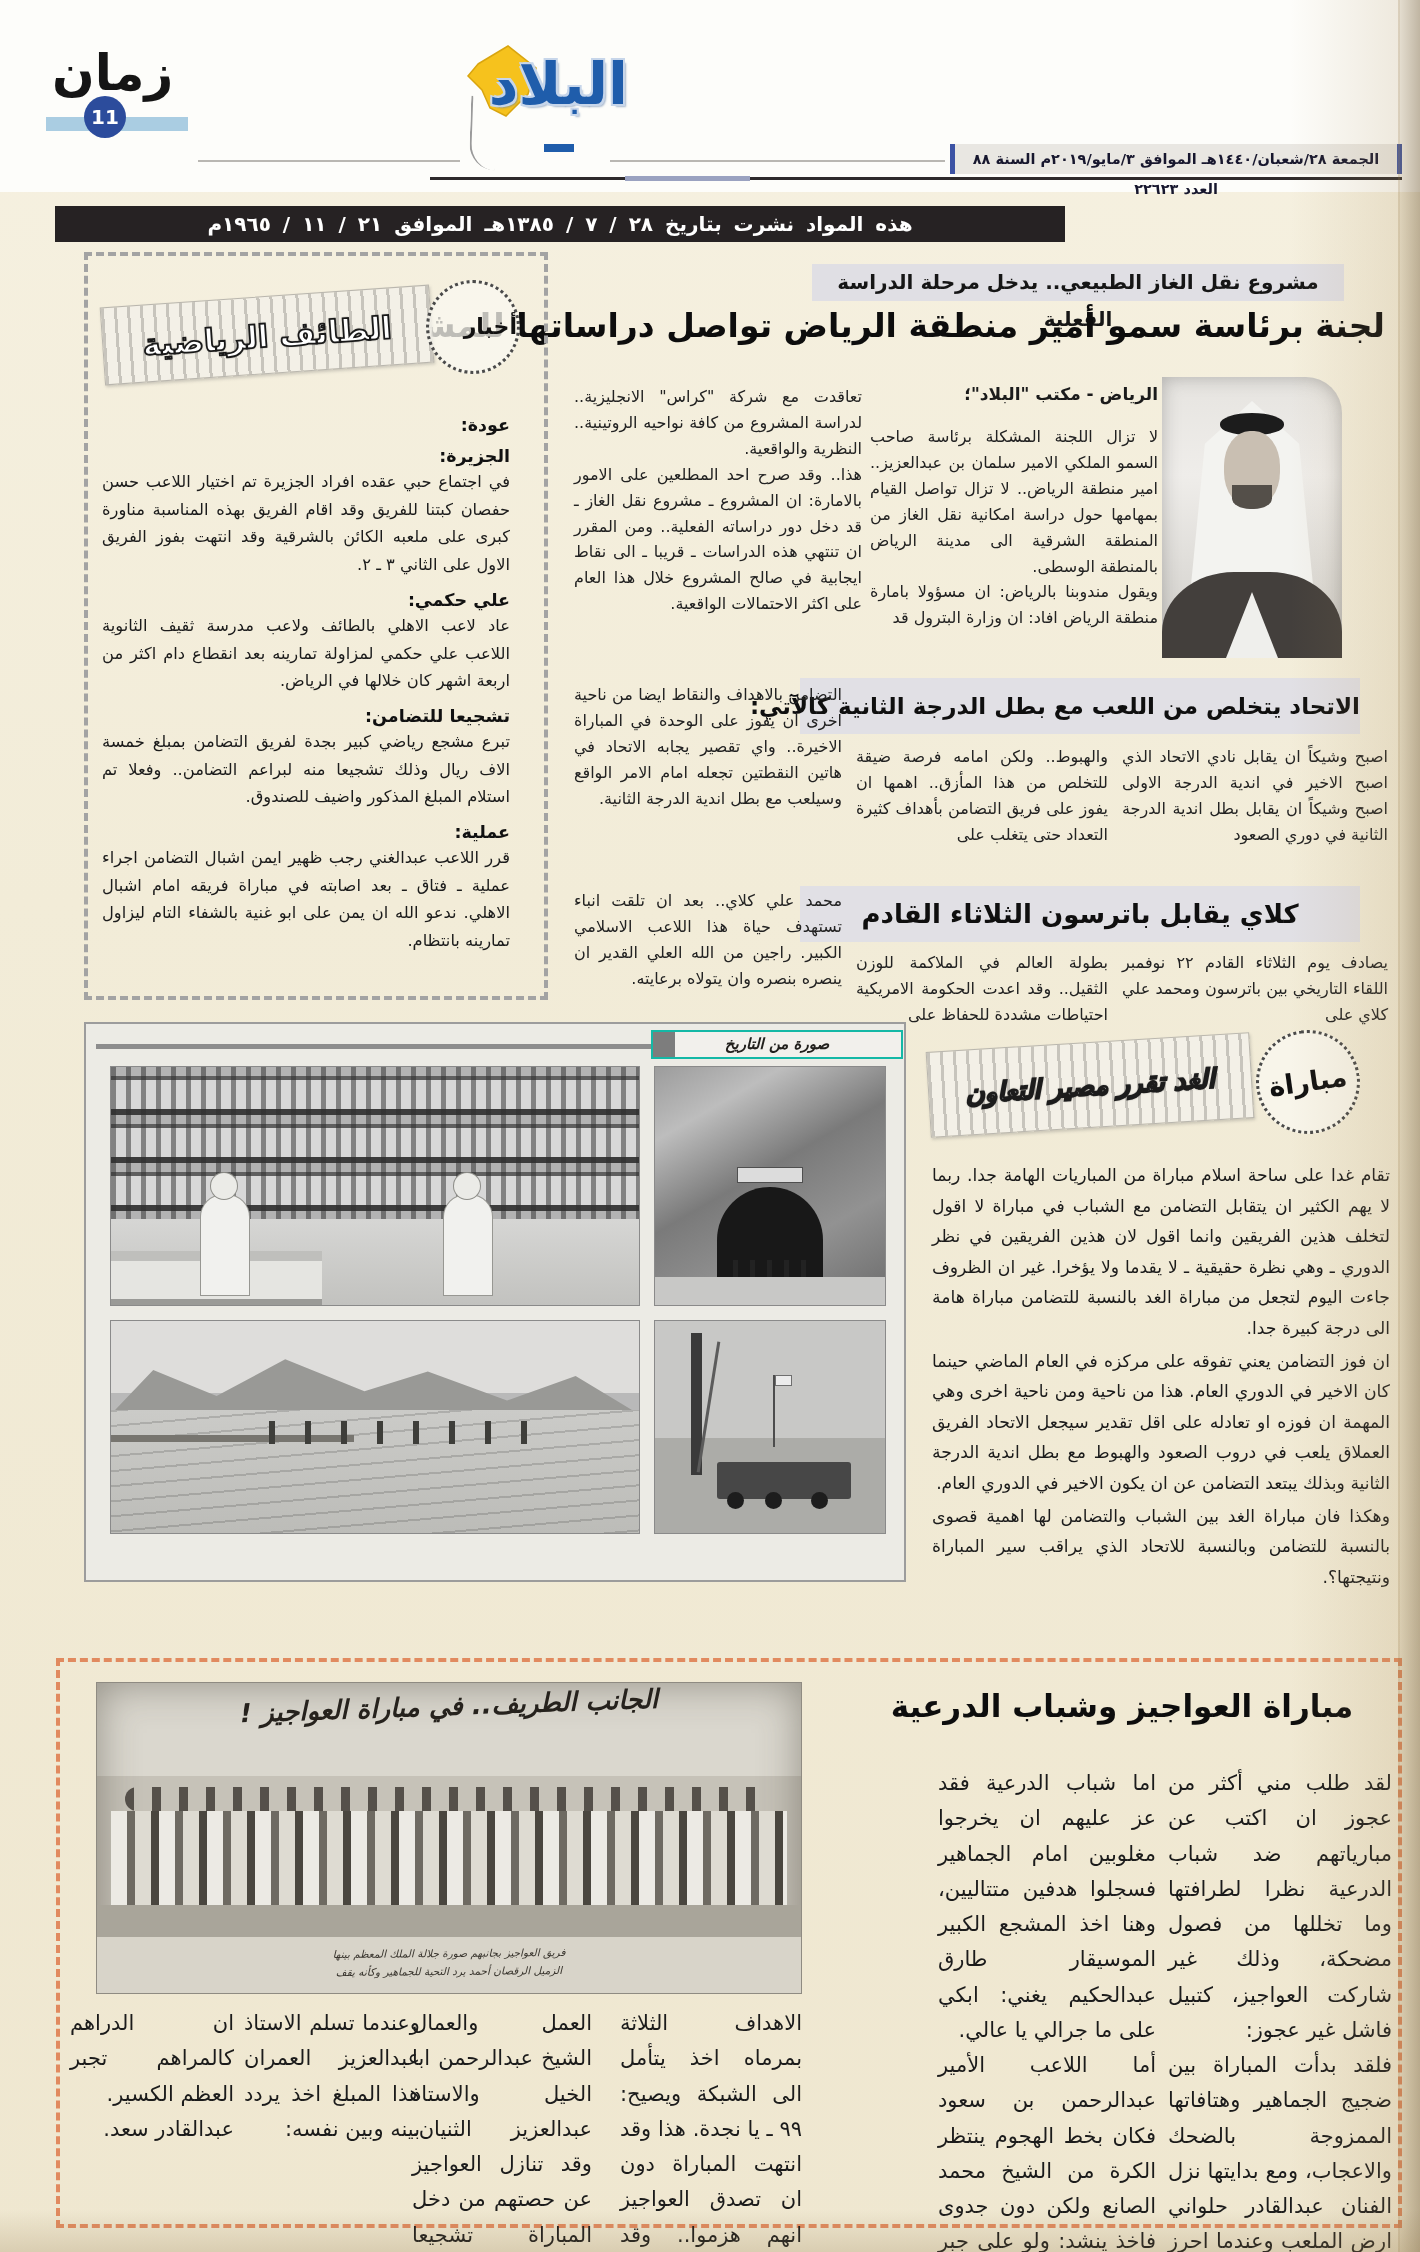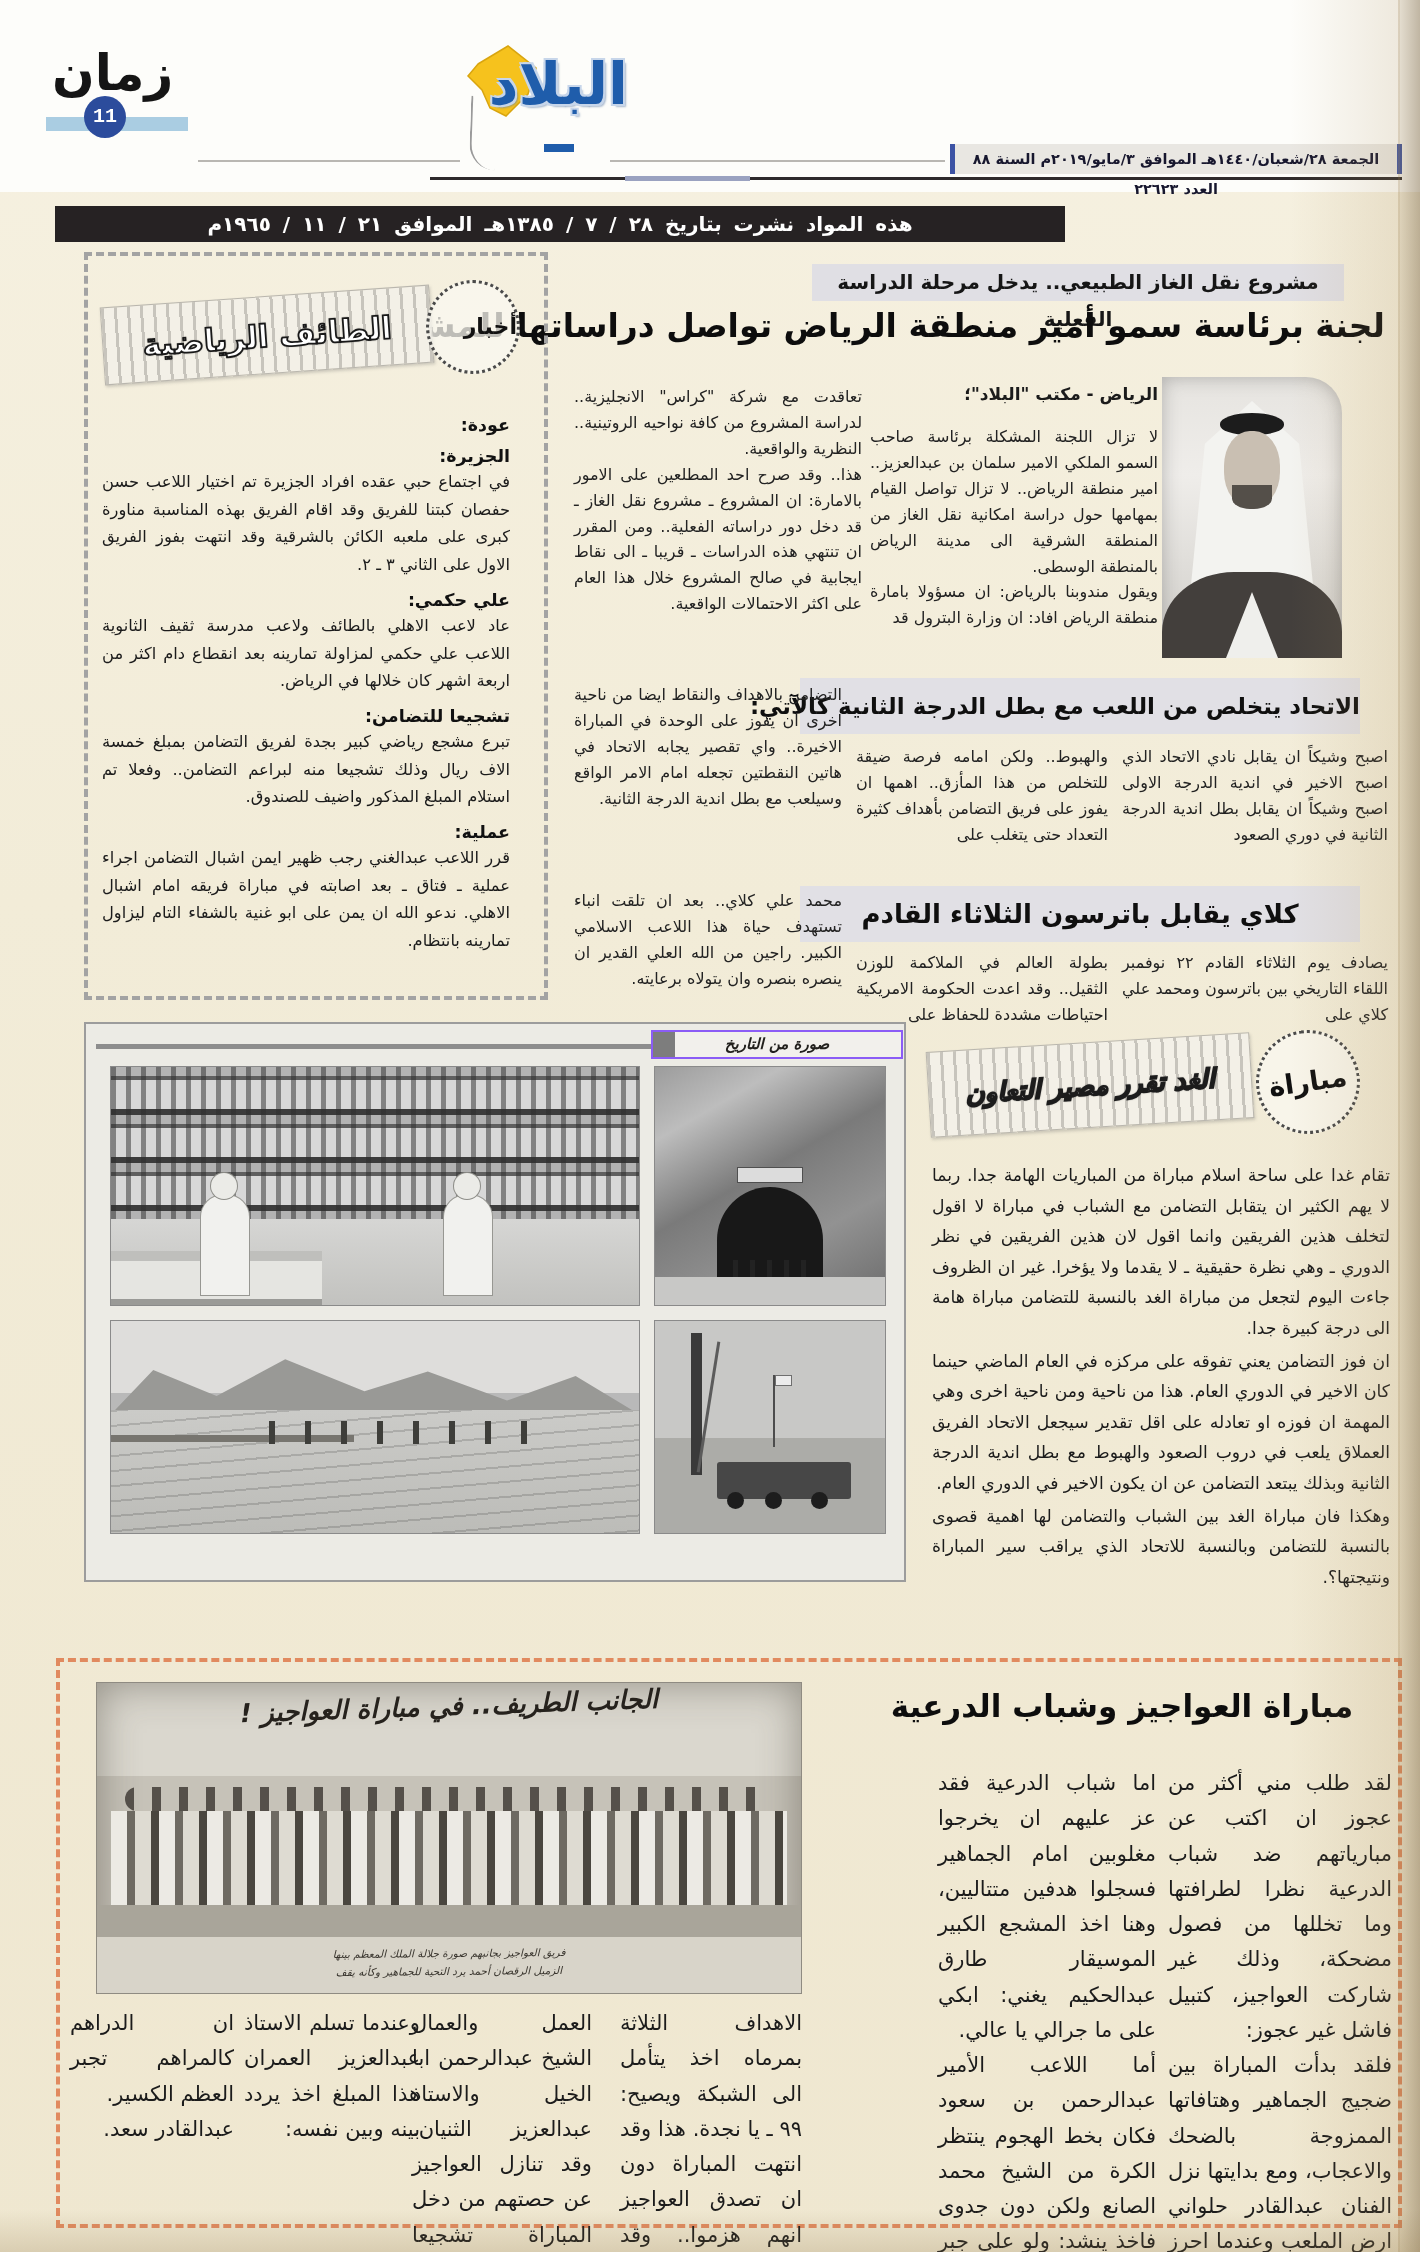--- a/index.html
+++ b/index.html
@@ -14,21 +14,21 @@
   .rtl { direction:rtl; }
   .just { text-align:justify; text-align-last:right; }
   .pre { white-space:pre-line; }
   .body-text { font-size:16px; line-height:1.62; color:#222; }
 
   
   .white-band { left:0; top:0; width:1420px; height:192px; background:#fdfdfa; }
   .zaman { left:52px; top:44px; width:140px; font-size:50px; font-weight:800; color:#151515; text-align:left; }
   .zaman-bar { left:46px; top:117px; width:142px; height:14px; background:#aacde2; }
   .page-circle { left:84px; top:96px; width:42px; height:42px; border-radius:50%;
-    background:#2c4c9c; color:#fff; font-size:20px; font-weight:800; line-height:42px; text-align:center;font-family:Liberation Mono, monospace; }
+    background:#2c4c9c; color:#fff; font-size:20px; font-weight:800; line-height:42px; text-align:center; }
   .rule-thin { height:2px; background:#b9b7b2; }
   .curve-div { left:470px; top:96px; width:26px; height:74px; border-left:2px solid #9a9a9a;
     border-bottom-left-radius:26px; transform:rotate(2deg); }
   .bilad { left:452px; top:44px; width:180px; height:112px; }
   .bilad-text { right:4px; top:6px; font-size:58px; font-weight:800; color:#1f5dab;
     text-shadow:-2px 2px 0 #c7d6ea, 2px -2px 0 #c7d6ea, 2px 2px 0 #c7d6ea, -2px -2px 0 #c7d6ea, 3px 3px 2px rgba(100,130,170,.55); }
   .bilad-underline { left:92px; top:100px; width:30px; height:8px; background:#1f5dab; }
   .date-badge { left:950px; top:144px; width:452px; height:30px; background:#e9e7e2;
     border-left:5px solid #3c53a4; border-right:5px solid #3c53a4; }
   .date-badge span { display:block; font-size:14.5px; font-weight:700; color:#17172e; line-height:30px; text-align:center; }
@@ -86,21 +86,21 @@
   .itt-c1 { left:1122px; top:744px; width:266px; height:132px; }
   .itt-c2 { left:856px; top:744px; width:252px; height:132px; }
   .itt-c3 { left:574px; top:682px; width:268px; height:196px; }
   .clay-c1 { left:1122px; top:950px; width:266px; height:66px; }
   .clay-c2 { left:856px; top:950px; width:252px; height:66px; }
   .clay-c3 { left:574px; top:888px; width:268px; height:132px; }
 
   
   .hist-box { left:84px; top:1022px; width:822px; height:560px; border:2px solid #9c9c9c; background:#ecebe5; }
   .hist-topbar { left:10px; top:20px; width:796px; height:5px; background:#8d8d8d; }
-  .hist-tab { left:565px; top:6px; width:252px; height:29px; background:#f2f0ec; border:2px solid #8b5cf6; }
+  .hist-tab { left:565px; top:6px; width:252px; height:29px; background:#f2f0ec; border:2px solid #14b8a6; }
   .hist-tab-cap { left:0; top:0; width:22px; height:100%; background:#7d7d7d; }
   .hist-tab span { display:block; text-align:center; line-height:25px; font-size:15px; font-weight:800;
     font-style:italic; color:#22201d; }
   .photo { background:#b9b9b9; border:1px solid #8a8a8a; overflow:hidden; }
   .ph-tl { left:24px; top:42px; width:530px; height:240px; }
   .ph-tr { left:568px; top:42px; width:232px; height:240px; }
   .ph-bl { left:24px; top:296px; width:530px; height:214px; }
   .ph-br { left:568px; top:296px; width:232px; height:214px; }
   .hist-caption { left:0; top:520px; width:100%; font-size:17px; font-weight:800; text-align:center; color:#111; }
 

